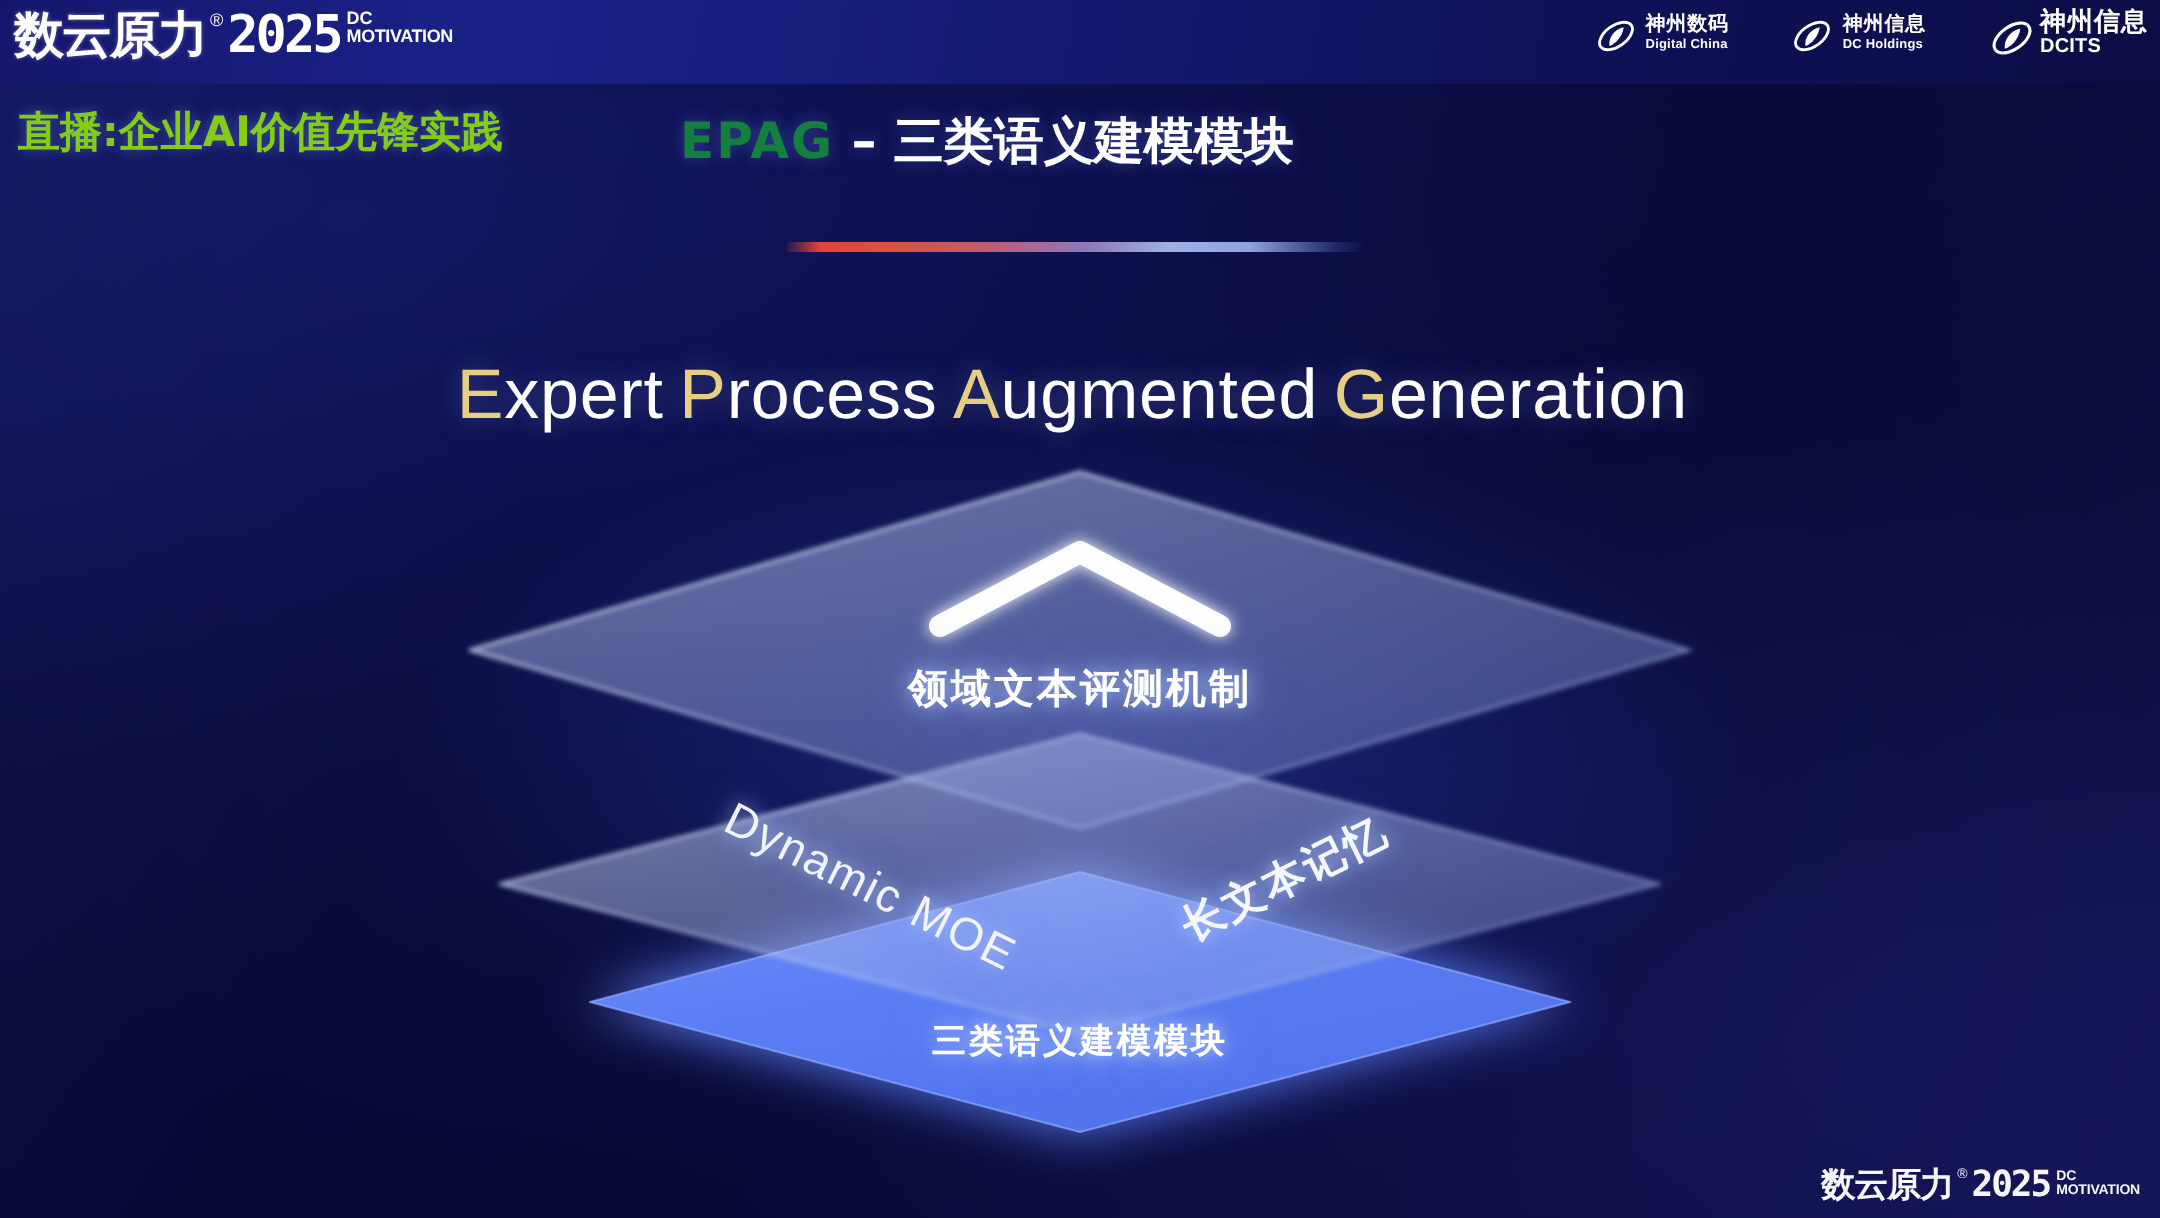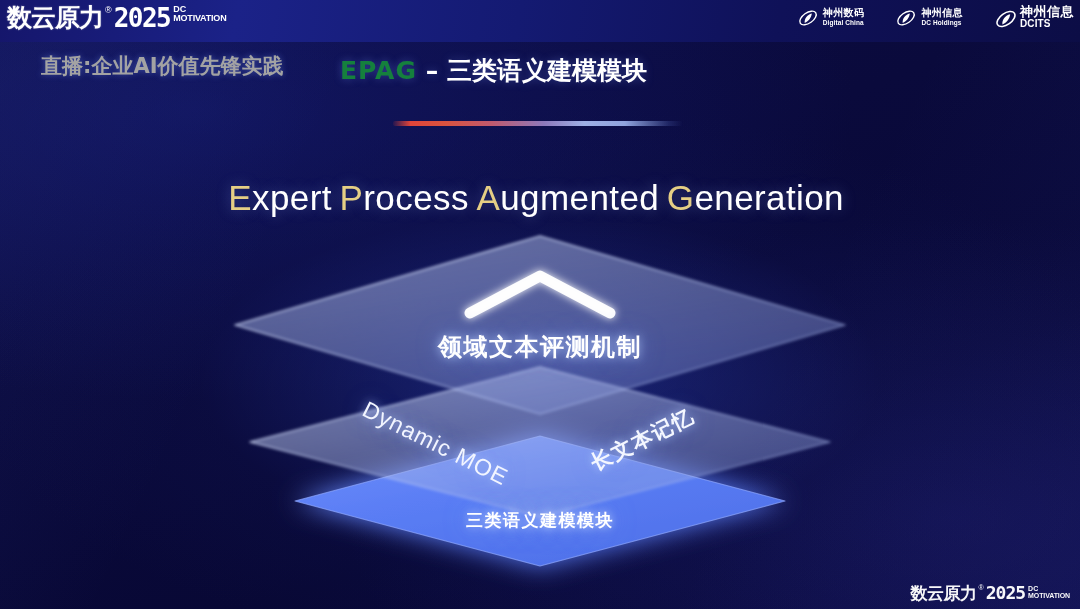--- a/index.html
+++ b/index.html
@@ -70,25 +70,24 @@
   .logo .ltxt .cn { font-size:10px; font-weight:bold; color:#fff; letter-spacing:0.4px; white-space:nowrap;
     font-family:"DejaVu Sans","Liberation Sans",sans-serif; }
   .logo .ltxt .en { font-size:6.5px; font-weight:bold; color:#fff; letter-spacing:0.1px; white-space:nowrap; }
   .logo.dcits .ltxt .cn { font-size:13px; letter-spacing:0.5px; order:1; }
   .logo.dcits .ltxt .en { font-size:10px; order:2; }
   .logo.dcits .ltxt { line-height:12px; }
 
   
   .live-title {
     position:absolute; left:9px; top:52px; z-index:5;
-    font-size:21px; font-weight:bold; color:#a3a3a3;
+    font-size:21px; font-weight:bold; color:#84cc16;
     letter-spacing:0px; white-space:nowrap;
     font-family:"DejaVu Sans","Liberation Sans",sans-serif;
     text-shadow:0 0 6px rgba(120,150,255,0.45);
-    margin-left:32px;
   }
   .epag-title {
     position:absolute; left:340px; top:54px; z-index:5;
     font-size:25px; font-weight:bold; white-space:nowrap;
     font-family:"DejaVu Sans","Liberation Sans",sans-serif;
     text-shadow:0 0 8px rgba(120,150,255,0.35);
   }
   .epag-title .gold { color:#15803d; letter-spacing:1px; }
   .epag-title .wht  { color:#ffffff; }
 
@@ -130,21 +129,21 @@
   }
   .layers svg { display:block; }
 
   .layer-label {
     position:absolute; z-index:5; color:#ffffff;
     font-family:"DejaVu Sans","Liberation Sans",sans-serif;
     white-space:nowrap;
   }
   .lbl-top {
     left:0; right:0; top:331px; text-align:center;
-    font-size:24px; font-weight:bold; letter-spacing:1.5px;
+    font-size:20px; font-weight:bold; letter-spacing:1.5px;
     text-shadow:0 0 10px rgba(190,210,255,0.8), 0 0 22px rgba(120,160,255,0.55);
   }
   .lbl-bottom {
     left:0; right:0; top:509px; text-align:center;
     font-size:17px; font-weight:bold; letter-spacing:1.5px;
     text-shadow:0 0 10px rgba(210,225,255,0.85), 0 0 24px rgba(140,175,255,0.6);
   }
   .lbl-moe {
     left:370px; top:396px;
     font-size:23px; font-weight:normal; letter-spacing:1px;

